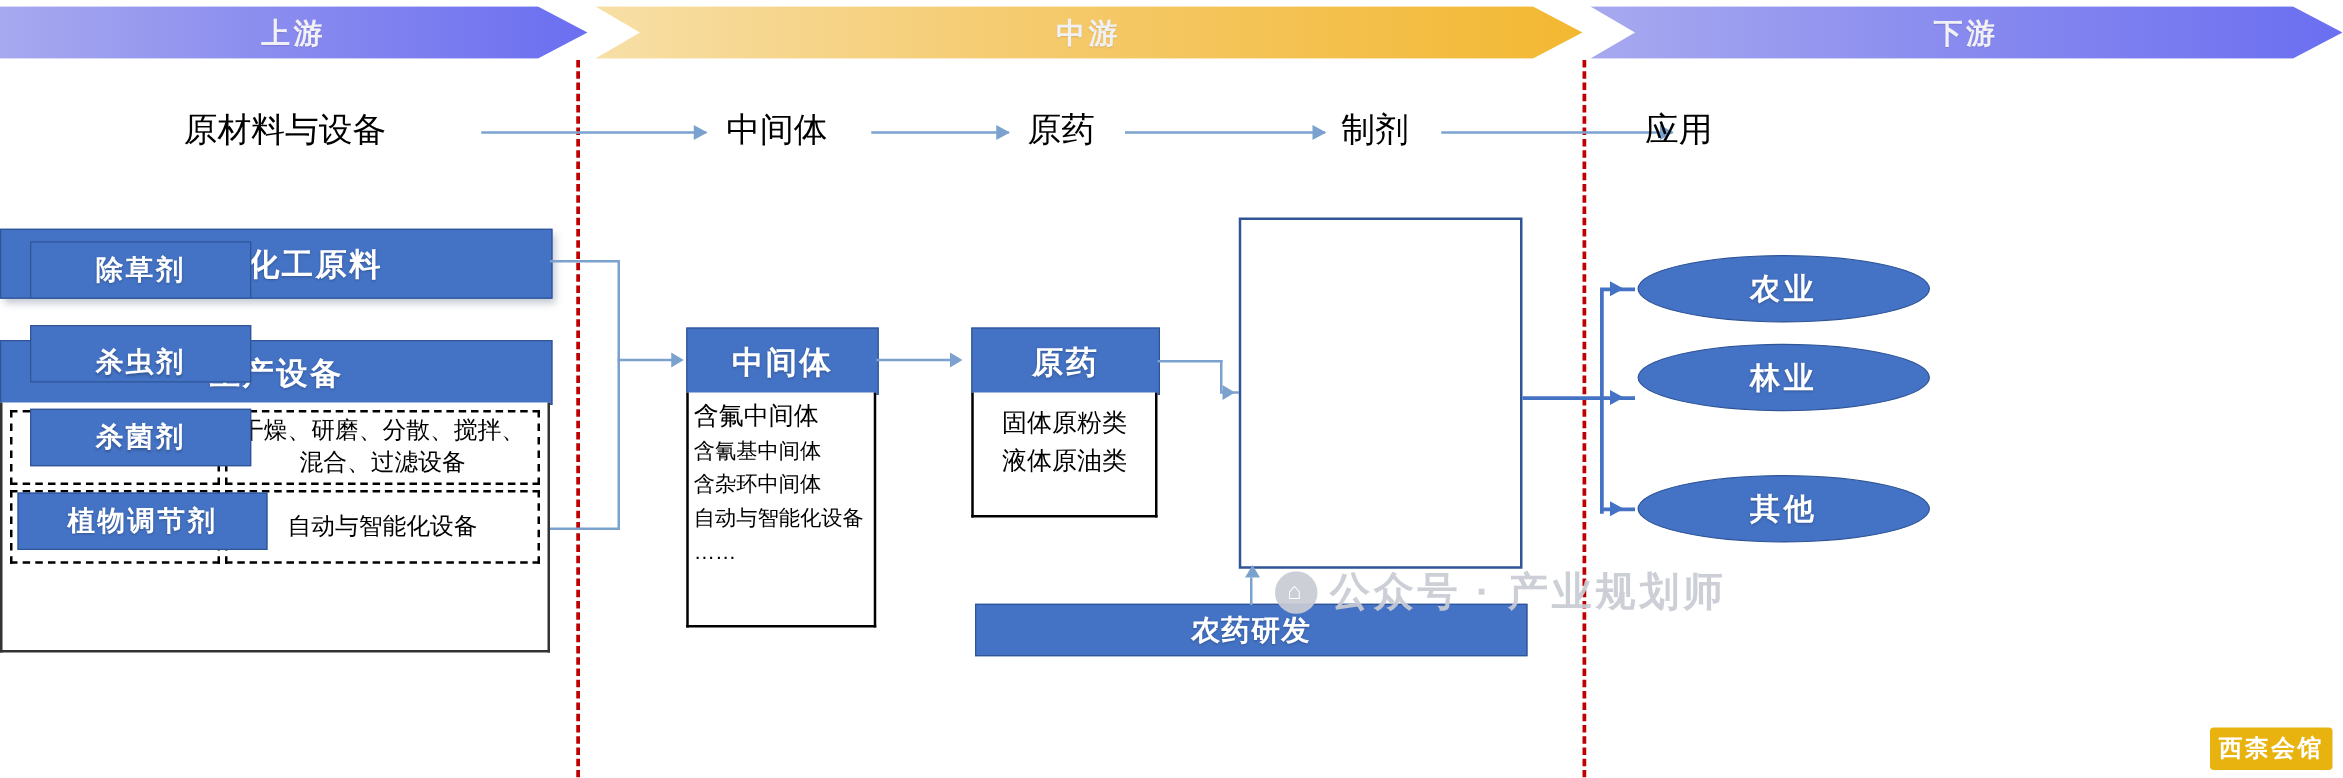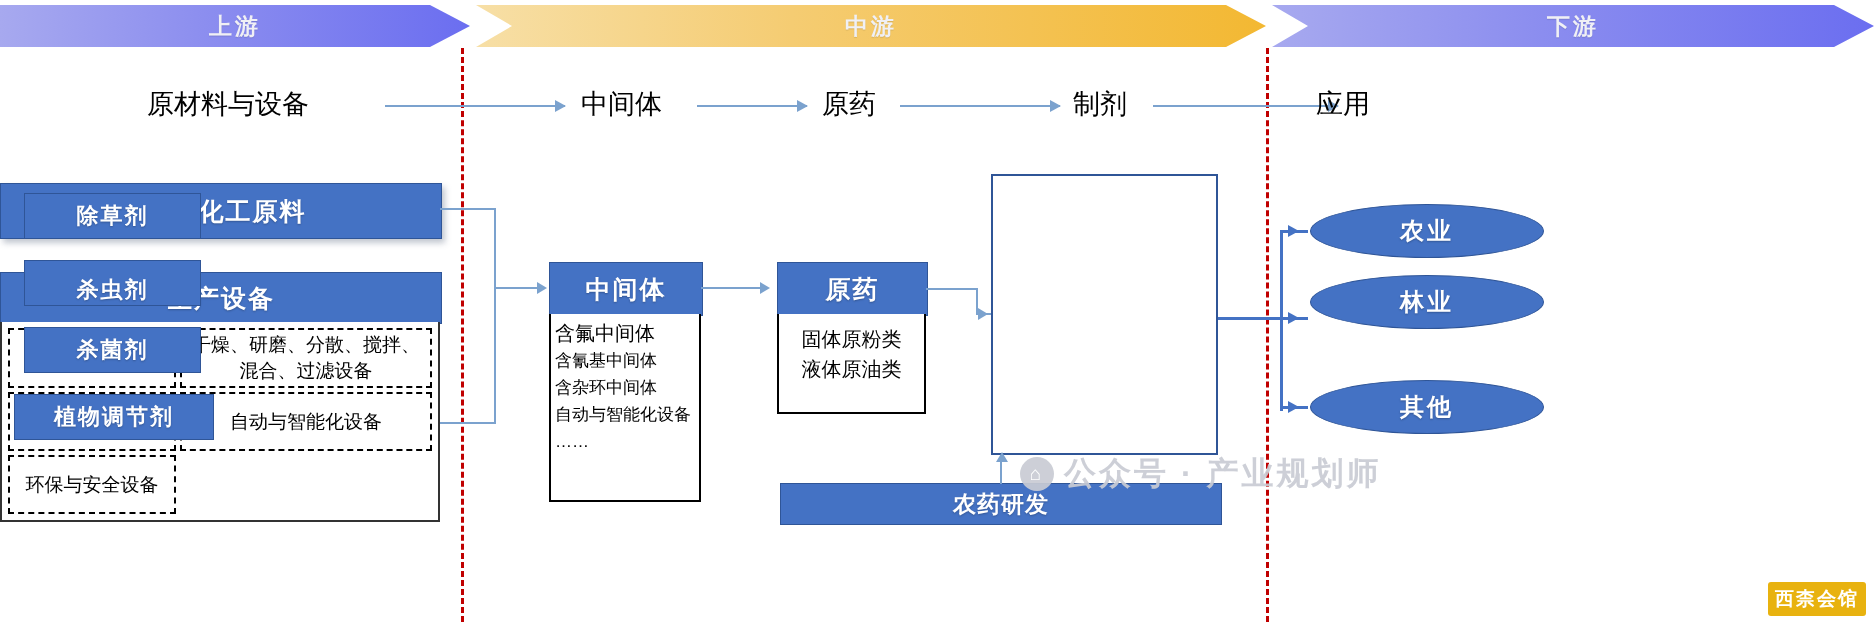--- a/index.html
+++ b/index.html
@@ -144,21 +144,20 @@
 
 <div class="bluehdr abs" id="box-equip-hdr">
   <span>生产设备</span>
 </div>
 
 <div id="equip-body">
   <div class="dcell">反应釜</div>
   <div class="dcell small">干燥、研磨、分散、搅拌、混合、过滤设备</div>
   <div class="dcell">离心机</div>
   <div class="dcell small">自动与智能化设备</div>
-  <div class="dcell small">环保与安全设备</div>
 </div>
 
 <div class="cl ch" style="left:440px;top:208px;width:56px;"></div>
 <div class="cl cv" style="left:494px;top:208px;height:216px;"></div>
 <div class="cl ch" style="left:440px;top:422px;width:56px;"></div>
 <div class="cl ch" style="left:494px;top:287px;width:45px;"></div>
 <div class="arrowR" style="left:537px;top:282px;"></div>
 
 <div class="bluehdr abs" id="box-inter-hdr">
   <span>中间体</span>

